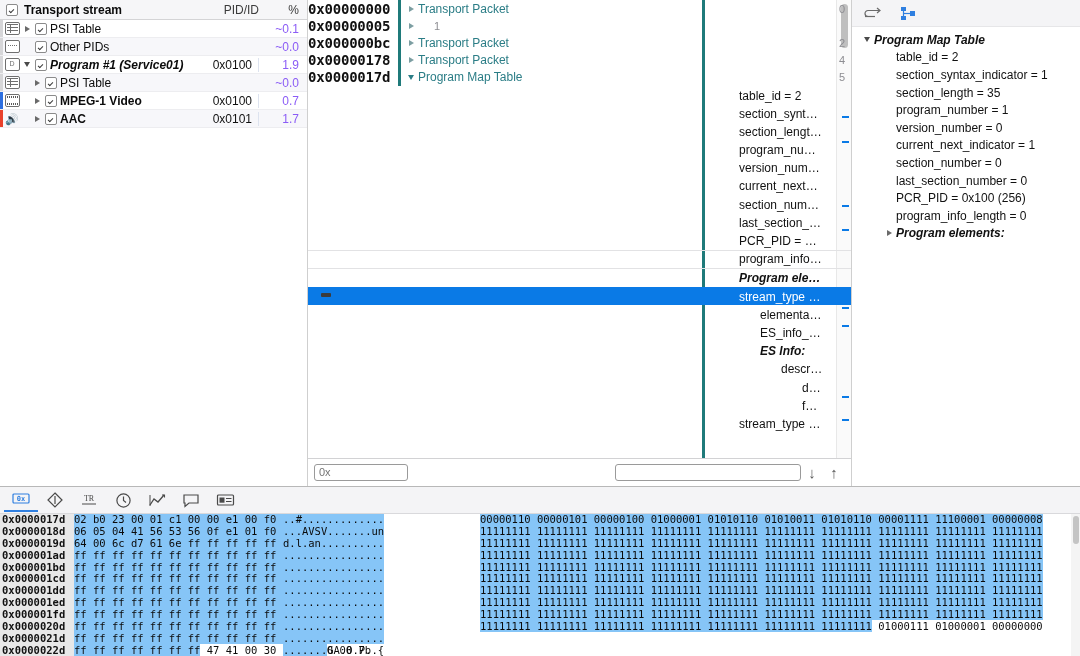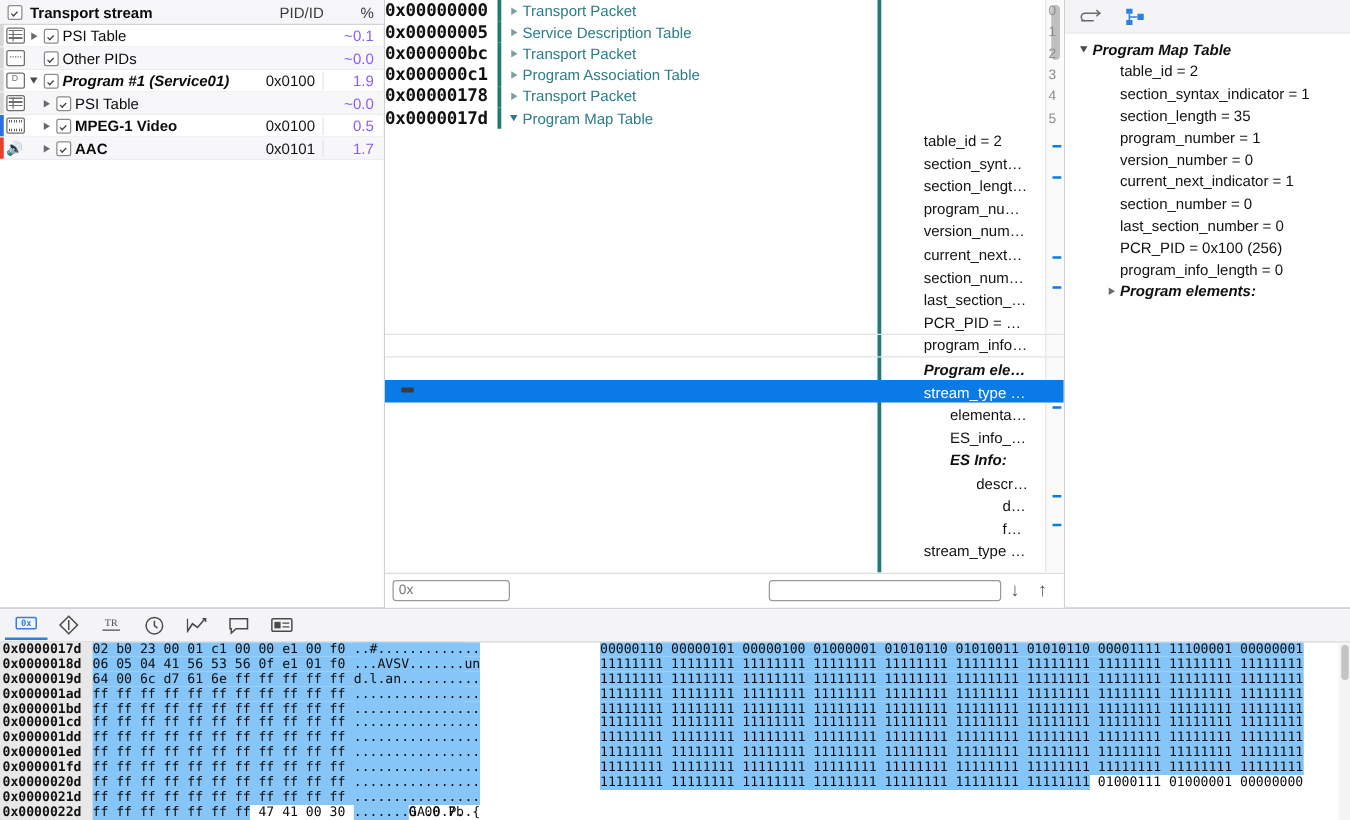--- a/index.html
+++ b/index.html
@@ -182,21 +182,21 @@
             </span>
             <span style="width:10px;flex:0 0 10px"></span>
             <span class="disc">
               <span class="tri-r"></span>
             </span>
             <span class="chk">
               <span class="cbox"></span>
             </span>
             <span class="lbl b-bold">MPEG-1 Video</span>
             <span class="pid">0x0100</span>
-            <span class="pct">0.5</span>
+            <span class="pct">0.7</span>
           </div>
           <div class="lrow alt">
             <span class="bar" style="background:#e8412b"></span>
             <span class="gico">
               <span class="ic-audio">🔊</span>
             </span>
             <span style="width:10px;flex:0 0 10px"></span>
             <span class="disc">
               <span class="tri-r"></span>
             </span>
@@ -227,44 +227,32 @@
               <span class="num">0</span>
             </div>
             <div class="mrow">
               <span class="addr">0x00000005</span>
               <span class="spine">
                 <i></i>
               </span>
               <span class="tw">
                 <span class="tri-r2"></span>
               </span>
-              <span class="txt">Service Description Table</span>
               <span class="num">1</span>
             </div>
             <div class="mrow">
               <span class="addr">0x000000bc</span>
               <span class="spine">
                 <i></i>
               </span>
               <span class="tw">
                 <span class="tri-r2"></span>
               </span>
               <span class="txt">Transport Packet</span>
               <span class="num">2</span>
-            </div>
-            <div class="mrow">
-              <span class="addr">0x000000c1</span>
-              <span class="spine">
-                <i></i>
-              </span>
-              <span class="tw">
-                <span class="tri-r2"></span>
-              </span>
-              <span class="txt">Program Association Table</span>
-              <span class="num">3</span>
             </div>
             <div class="mrow">
               <span class="addr">0x00000178</span>
               <span class="spine">
                 <i></i>
               </span>
               <span class="tw">
                 <span class="tri-r2"></span>
               </span>
               <span class="txt">Transport Packet</span>
@@ -570,21 +558,21 @@
           <div class="hexline"><span class="hl">................</span></div>
           <div class="hexline"><span class="hl">................</span></div>
           <div class="hexline"><span class="hl">................</span></div>
           <div class="hexline"><span class="hl">................</span></div>
           <div class="hexline"><span class="hl">................</span></div>
           <div class="hexline"><span class="hl">................</span></div>
           <div class="hexline"><span class="hl">................</span></div>
           <div class="hexline"><span class="hl">.......</span>GA.0.P..{</div>
         </div>
       <div class="hexcol hex-bin" id="hex-bin-col">
-          <div class="hexline"><span class="hl">00000110 00000101 00000100 01000001 01010110 01010011 01010110 00001111 11100001 00000001</span></div>
+          <div class="hexline"><span class="hl">00000110 00000101 00000100 01000001 01010110 01010011 01010110 00001111 11100001 00000008</span></div>
           <div class="hexline"><span class="hl">11111111 11111111 11111111 11111111 11111111 11111111 11111111 11111111 11111111 11111111</span></div>
           <div class="hexline"><span class="hl">11111111 11111111 11111111 11111111 11111111 11111111 11111111 11111111 11111111 11111111</span></div>
           <div class="hexline"><span class="hl">11111111 11111111 11111111 11111111 11111111 11111111 11111111 11111111 11111111 11111111</span></div>
           <div class="hexline"><span class="hl">11111111 11111111 11111111 11111111 11111111 11111111 11111111 11111111 11111111 11111111</span></div>
           <div class="hexline"><span class="hl">11111111 11111111 11111111 11111111 11111111 11111111 11111111 11111111 11111111 11111111</span></div>
           <div class="hexline"><span class="hl">11111111 11111111 11111111 11111111 11111111 11111111 11111111 11111111 11111111 11111111</span></div>
           <div class="hexline"><span class="hl">11111111 11111111 11111111 11111111 11111111 11111111 11111111 11111111 11111111 11111111</span></div>
           <div class="hexline"><span class="hl">11111111 11111111 11111111 11111111 11111111 11111111 11111111 11111111 11111111 11111111</span></div>
           <div class="hexline"><span class="hl">11111111 11111111 11111111 11111111 11111111 11111111 11111111</span> 01000111 01000001 00000000</div>
         </div>

